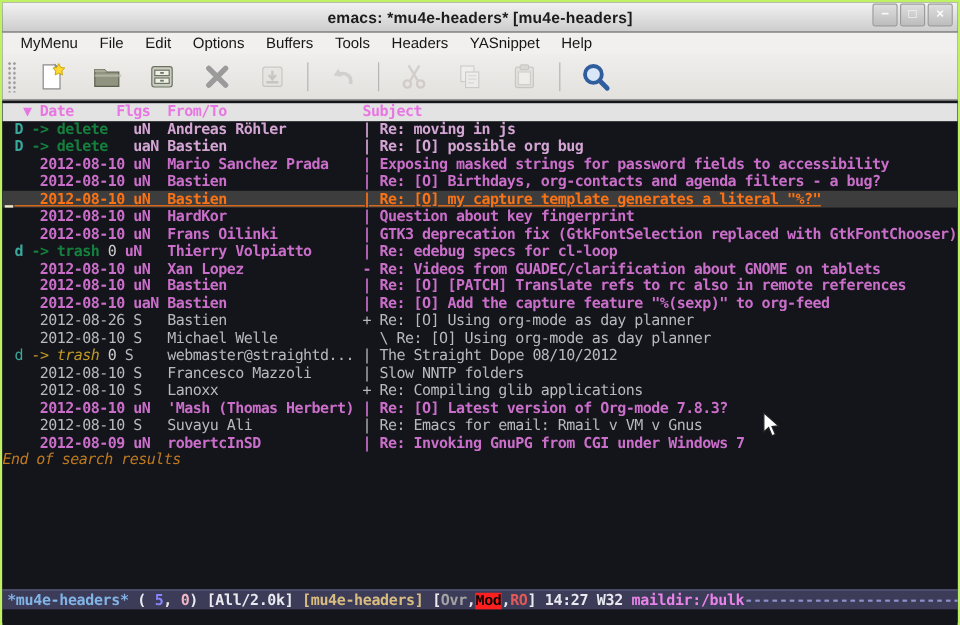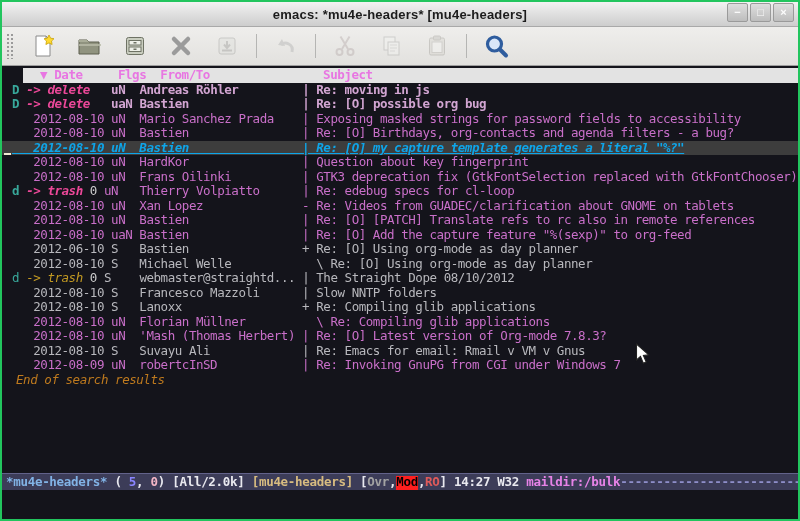--- a/index.html
+++ b/index.html
@@ -1,17 +1,17 @@
 <!DOCTYPE html>
 <html><head>
 <meta charset="utf-8">
 <style>
   html,body{margin:0;padding:0;background:#666;width:800px;height:521px;overflow:hidden;
     font-family:"Liberation Sans",sans-serif;}
-  .window{position:relative;width:796px;height:517px;border:2px solid #22c55e;outline:1px solid #7c7a76;
+  .window{position:relative;width:796px;height:517px;border:2px solid #bef264;outline:1px solid #7c7a76;
     background:#14141b;box-sizing:content-box;}
   
   .titlebar{height:24px;background:linear-gradient(#f2f2f2,#cdcdcd);display:flex;align-items:center;
     position:relative;border-bottom:1px solid #a9a9a9;}
   .title{flex:1;text-align:center;font-size:13px;font-weight:bold;color:#1c1c1c;letter-spacing:.2px;}
   .winbtns{position:absolute;right:4px;top:1px;display:flex;gap:2px;}
   .winbtn{width:19px;height:17px;border:1px solid #9a9a9a;border-radius:2px;
     background:linear-gradient(#dedede,#bdbdbd);color:#fcfcfc;font-size:11px;font-weight:bold;
     display:flex;align-items:center;justify-content:center;line-height:1;}
   
@@ -24,33 +24,33 @@
   .grip{width:8px;height:26px;margin:0 6px 0 2px;
     background-image:radial-gradient(circle,#9a9a9a 1px,transparent 1.2px);background-size:4px 4px;}
   .tbtn{width:30px;height:30px;margin:0 8px;display:flex;align-items:center;justify-content:center;}
   .tbtn.disabled{opacity:.42;filter:grayscale(60%);}
   .tsep{width:1px;height:24px;background:#b5b5b3;margin:0 6px;}
   
   .buffer{position:relative;height:405px;background:#14141b;overflow:hidden;
     font-family:"DejaVu Sans Mono",monospace;font-size:12.5px;line-height:14.5px;
     letter-spacing:-0.45px;padding-top:2px;}
   .headerline{height:14.5px;background:#e3e3e3;color:#e876e2;font-weight:bold;white-space:pre;
-    padding-left:10px;margin-left:21px;}
+    padding-left:10px;}
   .hrow{height:14.5px;white-space:pre;padding-left:10px;position:relative;}
   .hrow.current{background:#3d3d3d;}
-  .f-u{color:#c96fc9;font-weight:normal;}
+  .f-u{color:#c96fc9;font-weight:bold;}
   .f-p{color:#d2a5d2;font-weight:bold;}
   .f-s{color:#b8b8bd;}
   .f-m{color:#38a89b;font-weight:bold;}
   .f-m2{color:#38a89b;}
-  .f-a{color:#ec4899;font-style:italic;font-weight:bold;}
+  .f-a{color:#15803d;font-weight:bold;}
   .f-a2{color:#c39a22;font-style:italic;}
   .f-n{color:#cccccc;}
-  .f-c{color:#0ea5e9;font-weight:bold;text-decoration:underline;font-style:italic;}
-  .endline{color:#bf7a1e;font-style:italic;white-space:pre;padding-left:14px;height:14.5px;}
+  .f-c{color:#f97316;font-weight:bold;text-decoration:underline;}
+  .endline{color:#bf7a1e;font-style:italic;white-space:pre;padding-left:0;height:14.5px;}
   .point-cursor{position:absolute;left:2px;top:87px;width:7px;height:2px;background:#f1ead2;}
   
   .modeline{height:16px;background:#3c3c58;border-top:1px solid #62628a;white-space:pre;overflow:hidden;
     font-family:"DejaVu Sans Mono",monospace;font-size:12.5px;line-height:15px;font-weight:bold;
     letter-spacing:-0.3px;padding-left:4px;}
   .ml-def{color:#e9e9ef;}
   .ml-buf{color:#82b3e6;}
   .ml-n5{color:#8a85ff;}
   .ml-n0{color:#f3b6c6;}
   .ml-mode{color:#d8bc80;}
@@ -71,20 +71,31 @@
 
   <div class="titlebar">
     <div class="title">emacs: *mu4e-headers* [mu4e-headers]</div>
     <div class="winbtns">
       <div class="winbtn">−</div>
       <div class="winbtn">□</div>
       <div class="winbtn">×</div>
     </div>
   </div>
 
+  <div class="menubar" id="menubar">
+      <div class="menu-item">MyMenu</div>
+      <div class="menu-item">File</div>
+      <div class="menu-item">Edit</div>
+      <div class="menu-item">Options</div>
+      <div class="menu-item">Buffers</div>
+      <div class="menu-item">Tools</div>
+      <div class="menu-item">Headers</div>
+      <div class="menu-item">YASnippet</div>
+      <div class="menu-item">Help</div>
+    </div>
 
   <div class="toolbar">
     <div class="grip"></div>
 
     <div class="tbtn">
       <svg width="26" height="26" viewBox="0 0 26 26">
         <path d="M6 3 h10 l4 4 v16 H6 z" fill="#ffffff" stroke="#8a8a8a"></path>
         <path d="M16 3 l4 4 h-4 z" fill="#d9d9d9" stroke="#8a8a8a"></path>
         <path d="M19 2 l1.6 3.2 3.4.5 -2.5 2.4 .6 3.4 -3.1-1.6 -3.1 1.6 .6-3.4 -2.5-2.4 3.4-.5 z" fill="#ffd92e" stroke="#c9a206" stroke-width=".8"></path>
       </svg>
@@ -173,26 +184,25 @@
         <div class="hrow"><span class="f-m">D </span><span class="f-a">-&gt; delete</span><span class="f-n">   </span><span class="f-p">uaN </span><span class="f-p">Bastien                </span><span class="f-p">| Re: [O] possible org bug</span></div>
         <div class="hrow"><span class="f-u">   2012-08-10 uN  Mario Sanchez Prada    | Exposing masked strings for password fields to accessibility</span></div>
         <div class="hrow"><span class="f-u">   2012-08-10 uN  Bastien                | Re: [O] Birthdays, org-contacts and agenda filters - a bug?</span></div>
         <div class="hrow current"><span class="f-c">   2012-08-10 uN  Bastien                | Re: [O] my capture template generates a literal "%?"</span></div>
         <div class="hrow"><span class="f-u">   2012-08-10 uN  HardKor                | Question about key fingerprint</span></div>
         <div class="hrow"><span class="f-u">   2012-08-10 uN  Frans Oilinki          | GTK3 deprecation fix (GtkFontSelection replaced with GtkFontChooser)</span></div>
         <div class="hrow"><span class="f-m">d </span><span class="f-a">-&gt; trash</span><span class="f-n"> 0 </span><span class="f-u">uN   </span><span class="f-u">Thierry Volpiatto      </span><span class="f-u">| Re: edebug specs for cl-loop</span></div>
         <div class="hrow"><span class="f-u">   2012-08-10 uN  Xan Lopez              - Re: Videos from GUADEC/clarification about GNOME on tablets</span></div>
         <div class="hrow"><span class="f-u">   2012-08-10 uN  Bastien                | Re: [O] [PATCH] Translate refs to rc also in remote references</span></div>
         <div class="hrow"><span class="f-u">   2012-08-10 uaN Bastien                | Re: [O] Add the capture feature "%(sexp)" to org-feed</span></div>
-        <div class="hrow"><span class="f-s">   2012-06-10 S   Bastien                + Re: [O] Using org-mode as day planner</span></div>
+        <div class="hrow"><span class="f-s">   2012-08-26 S   Bastien                + Re: [O] Using org-mode as day planner</span></div>
         <div class="hrow"><span class="f-s">   2012-08-10 S   Michael Welle            \ Re: [O] Using org-mode as day planner</span></div>
         <div class="hrow"><span class="f-m2">d </span><span class="f-a2">-&gt; trash</span><span class="f-n"> 0 </span><span class="f-s">S    </span><span class="f-s">webmaster@straightd... </span><span class="f-s">| The Straight Dope 08/10/2012</span></div>
         <div class="hrow"><span class="f-s">   2012-08-10 S   Francesco Mazzoli      | Slow NNTP folders</span></div>
         <div class="hrow"><span class="f-s">   2012-08-10 S   Lanoxx                 + Re: Compiling glib applications</span></div>
-        <div class="hrow"><span class="f-u">   2012-08-10 uN  Florian Müllner          \ Re: Compiling glib applications</span></div>
         <div class="hrow"><span class="f-u">   2012-08-10 uN  'Mash (Thomas Herbert) | Re: [O] Latest version of Org-mode 7.8.3?</span></div>
         <div class="hrow"><span class="f-s">   2012-08-10 S   Suvayu Ali             | Re: Emacs for email: Rmail v VM v Gnus</span></div>
         <div class="hrow"><span class="f-u">   2012-08-09 uN  robertcInSD            | Re: Invoking GnuPG from CGI under Windows 7</span></div>
       </div>
     <div class="endline">End of search results</div>
     <div class="point-cursor"></div>
   </div>
 
   <div class="modeline" id="modeline"><span class="ml-buf">*mu4e-headers*</span><span class="ml-def"> ( </span><span class="ml-n5">5</span><span class="ml-def">, </span><span class="ml-n0">0</span><span class="ml-def">) [All/2.0k] </span><span class="ml-mode">[mu4e-headers]</span><span class="ml-def"> [</span><span class="ml-ovr">Ovr</span><span class="ml-def">,</span><span class="ml-mod">Mod</span><span class="ml-def">,</span><span class="ml-ro">RO</span><span class="ml-def">] 14:27 W32 </span><span class="ml-dir">maildir:/bulk</span><span class="ml-dash">--------------------------------</span></div>
 

